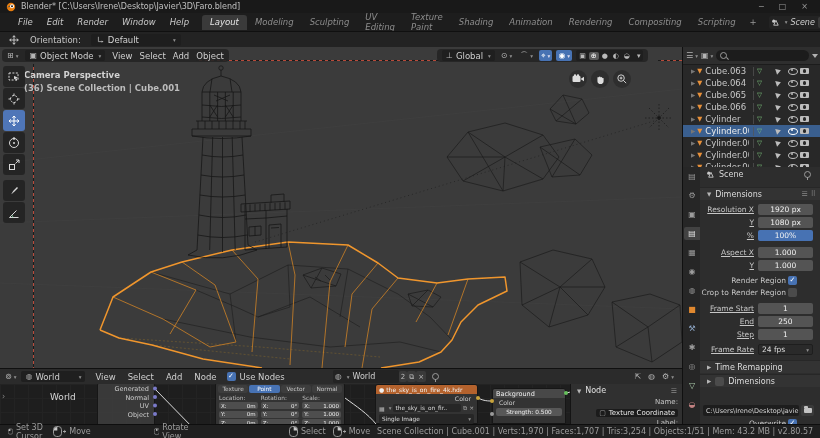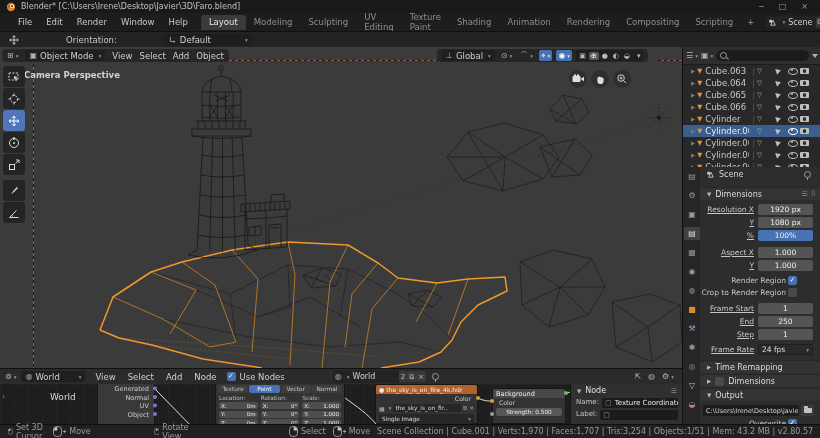--- a/index.html
+++ b/index.html
@@ -6,31 +6,31 @@
   #app{position:relative;width:820px;height:438px;background:#1d1d1d;overflow:hidden;
        font-family:"DejaVu Sans","Liberation Sans",sans-serif;font-size:9px;color:#c3c3c3;
        -webkit-font-smoothing:antialiased;}
   .abs{position:absolute;}
   .chev{font-size:5.5px;color:#8f8f8f;margin-left:2px;}
   
   #titlebar{top:0;left:0;right:0;height:13px;background:#191919;display:flex;align-items:center;
             padding:0 6px;gap:5px;font-size:8px;color:#c0c0c0;}
   #winbtns{margin-left:auto;display:flex;gap:15px;color:#9a9a9a;font-size:8px;padding-right:6px;}
   
-  #menubar{top:13px;left:0;right:0;height:18px;background:#1d1d1d;display:flex;align-items:center;font-size:8.5px;}
+  #menubar{top:13px;left:0;right:0;height:18px;background:#1d1d1d;display:flex;align-items:center;font-size:8.5px;font-style:italic;}
   .menu-item{padding:0 7px;color:#c9c9c9;}
   .wtab{padding:2.5px 8px;color:#8d8d8d;border-radius:3px 3px 0 0;}
   .wtab.active{background:#3a3a3a;color:#e6e6e6;}
   .addtab{color:#9a9a9a;padding:0 6px;}
   .dbgroup{display:flex;align-items:center;height:13px;background:#232323;border-radius:2px;margin-left:6px;
            padding:0 2px;gap:3px;font-size:8px;color:#cfcfcf;}
   .dbbtn{background:#3a3a3a;border-radius:2px;padding:0 2px;height:11px;display:flex;align-items:center;color:#bdbdbd;font-size:7px;}
   
   #toolopts{top:31px;left:0;right:0;height:16px;background:#232323;border-top:1px solid #101010;
-            border-bottom:1px solid #101010;display:flex;align-items:center;font-size:8.5px;color:#c5c5c5;gap:36px;}
+            border-bottom:1px solid #101010;display:flex;align-items:center;font-size:8.5px;color:#c5c5c5;}
   .optdrop{display:flex;align-items:center;height:12px;background:#1e1e1e;border-radius:2px;padding:0 5px;gap:4px;color:#d2d2d2;}
   
   #viewport{top:47px;left:0;width:682px;height:321px;background:#3b3b3b;overflow:hidden;}
   .vpill{position:absolute;top:2px;height:13px;background:rgba(37,37,37,.92);border-radius:4px;
          display:flex;align-items:center;font-size:8.5px;color:#cfcfcf;padding:0 5px;gap:7px;z-index:6;}
   .vfield{display:flex;align-items:center;background:#1f1f1f;border-radius:2px;height:11px;padding:0 4px;gap:3px;}
   .hicon{font-size:8px;color:#b5b5b5;}
   .hbtn{display:flex;align-items:center;padding:0 2px;border-radius:2px;height:11px;}
   .hbtn.blue{background:#4772b3;color:#fff;}
   .shadegrp{display:flex;background:#1f1f1f;border-radius:2px;height:11px;align-items:center;padding:0 1px;gap:1px;}
@@ -113,21 +113,21 @@
   .mapcol .clab{font-size:5.8px;color:#bbb;height:7px;}
   .axrow{height:7px;background:#4e4e4e;border-radius:2px;margin-bottom:1.5px;display:flex;align-items:center;
          justify-content:space-between;padding:0 2px;font-size:5.5px;color:#eee;}
   .envrow{display:flex;align-items:center;gap:2px;padding:1px 3px;font-size:5.8px;color:#ddd;}
   .envimg{flex:1;background:#262626;border-radius:2px;height:8px;display:flex;align-items:center;padding:0 2px;gap:2px;overflow:hidden;white-space:nowrap;}
   .strength{margin:1px 3px;height:8px;background:#575757;border-radius:2px;font-size:5.8px;color:#f0f0f0;
             display:flex;align-items:center;justify-content:center;gap:2px;}
   #npanel{position:absolute;left:570px;top:0;width:112px;height:40px;background:#303030;border-left:1px solid #141414;z-index:7;}
   #npanel .nph{display:flex;align-items:center;gap:4px;height:13px;padding:0 6px;font-size:8px;color:#e0e0e0;}
   .nfield{display:flex;align-items:center;gap:3px;background:#1b1b1b;border-radius:2px;height:10px;flex:1;padding:0 3px;font-size:7px;color:#e8e8e8;white-space:nowrap;overflow:hidden;}
-  .nrow{display:flex;align-items:flex-start;gap:3px;padding:1px 5px;font-size:7px;color:#c6c6c6;}
+  .nrow{display:flex;align-items:flex-end;gap:3px;padding:1px 5px;font-size:7px;color:#c6c6c6;flex-direction:column;}
   #worldlabel{position:absolute;left:50px;top:8px;font-size:9px;color:#d8d8d8;z-index:3;}
   
   #statusbar{top:424px;left:0;right:0;height:14px;background:#202020;border-top:1px solid #0e0e0e;
              display:flex;align-items:center;font-size:8px;color:#9c9c9c;padding:0 8px;box-sizing:border-box;gap:7px;}
   .hint{display:flex;align-items:center;gap:3px;}
   #stats{margin-left:auto;white-space:nowrap;color:#9c9c9c;}
 </style>
 </head>
 <body>
 
@@ -326,20 +326,21 @@
         <span class="on">⊕</span>
         <span>●</span>
         <span>◐</span>
         <span>◒</span>
         <span class="chev">▾</span>
       </span>
     </div>
 
     <div id="vp-overlay">
       <div>Camera Perspective</div>
+      <div class="l2">(36) Scene Collection | Cube.001</div>
     </div>
 
     <div id="vtools">
       <div class="vtool">
           <svg width="14" height="14" viewBox="0 0 14 14">
             <rect x="2" y="3" width="9" height="7" fill="none" stroke="#d8d8d8" stroke-width="1" stroke-dasharray="2 1.4"></rect>
             <path d="M7,6 l4,1.4 -1.8,.5 1.1,2 -1.1,.6 -1.1,-2 -1.1,1.1z" fill="#d8d8d8"></path>
           </svg>
         </div>
       <div class="vtool">
@@ -584,24 +585,20 @@
         </span>
       </div>
     <div class="phead" style="top:193px">
         <span class="arrow">▶</span>
         <span>Time Remapping</span>
       </div>
     <div class="phead" style="top:207px">
         <span class="arrow">▶</span>
         <span class="cb" style="position:static"></span>
         <span>Dimensions</span>
-      </div>
-    <div class="phead" style="top:221px">
-        <span class="arrow">▼</span>
-        <span>Output</span>
       </div>
     <div class="prow" style="top:238px">
       <span class="pathfield">C:\Users\Irene\Desktop\javier\..</span>
       <span class="folderbtn">
           <span class="folder"></span>
         </span>
     </div>
     <div class="prow" style="top:252px">
         <span class="cblabel">Overwrite</span>
         <span class="cb on">✓</span>

